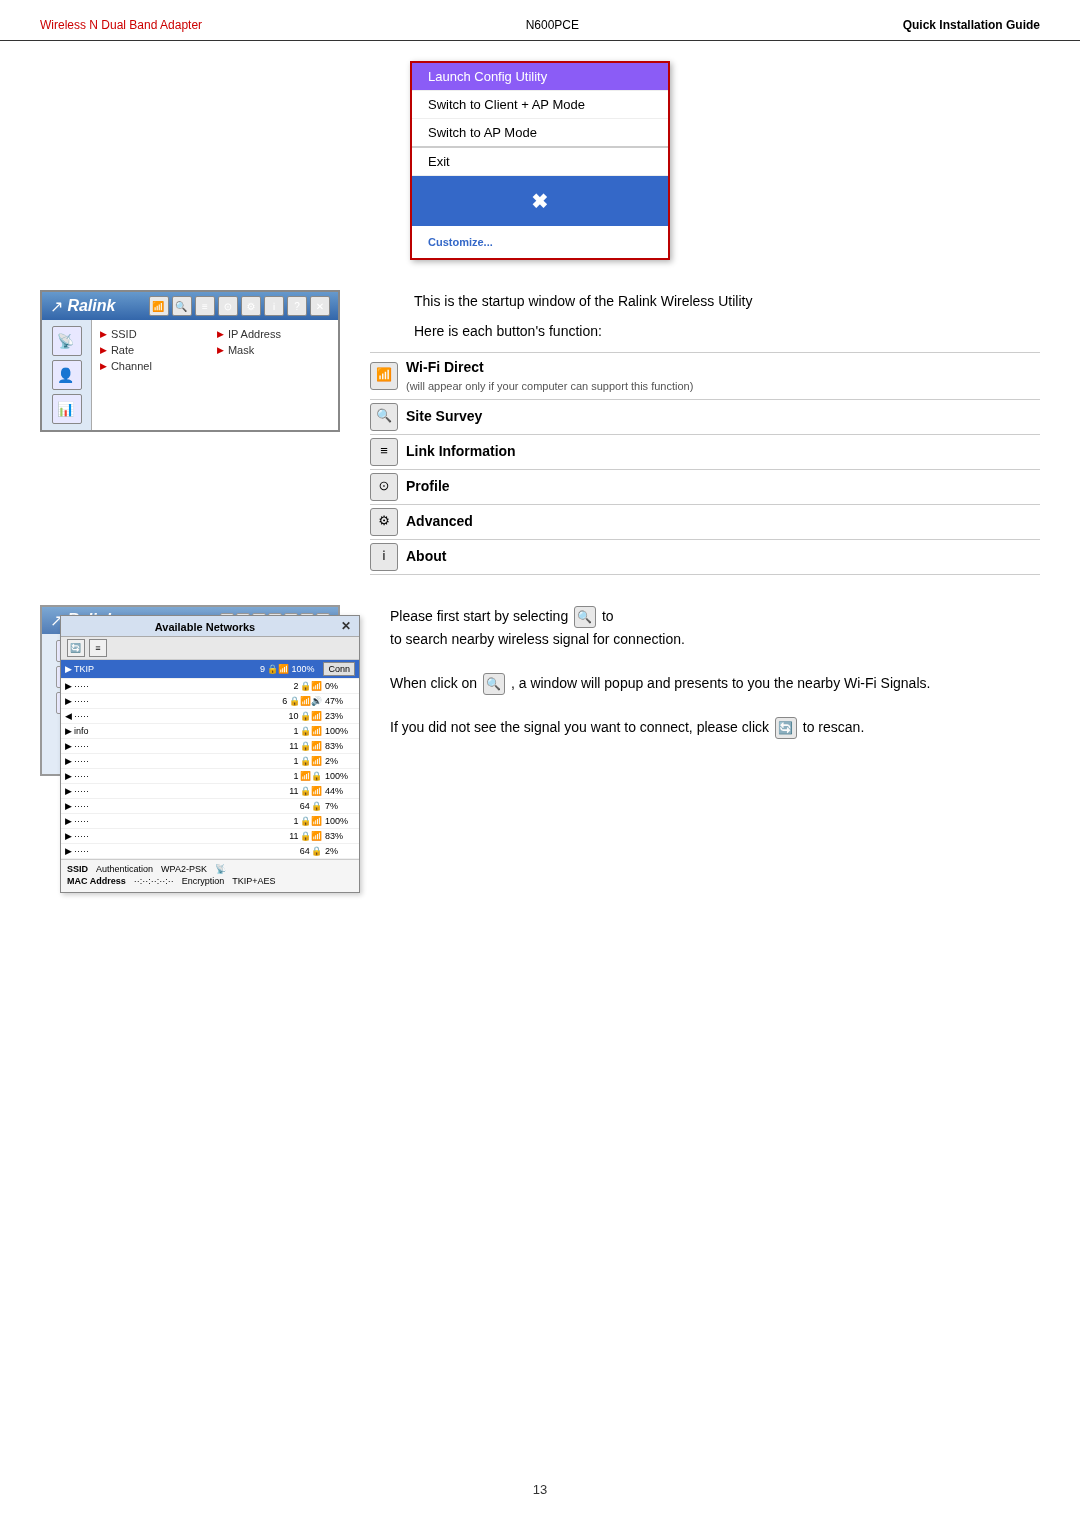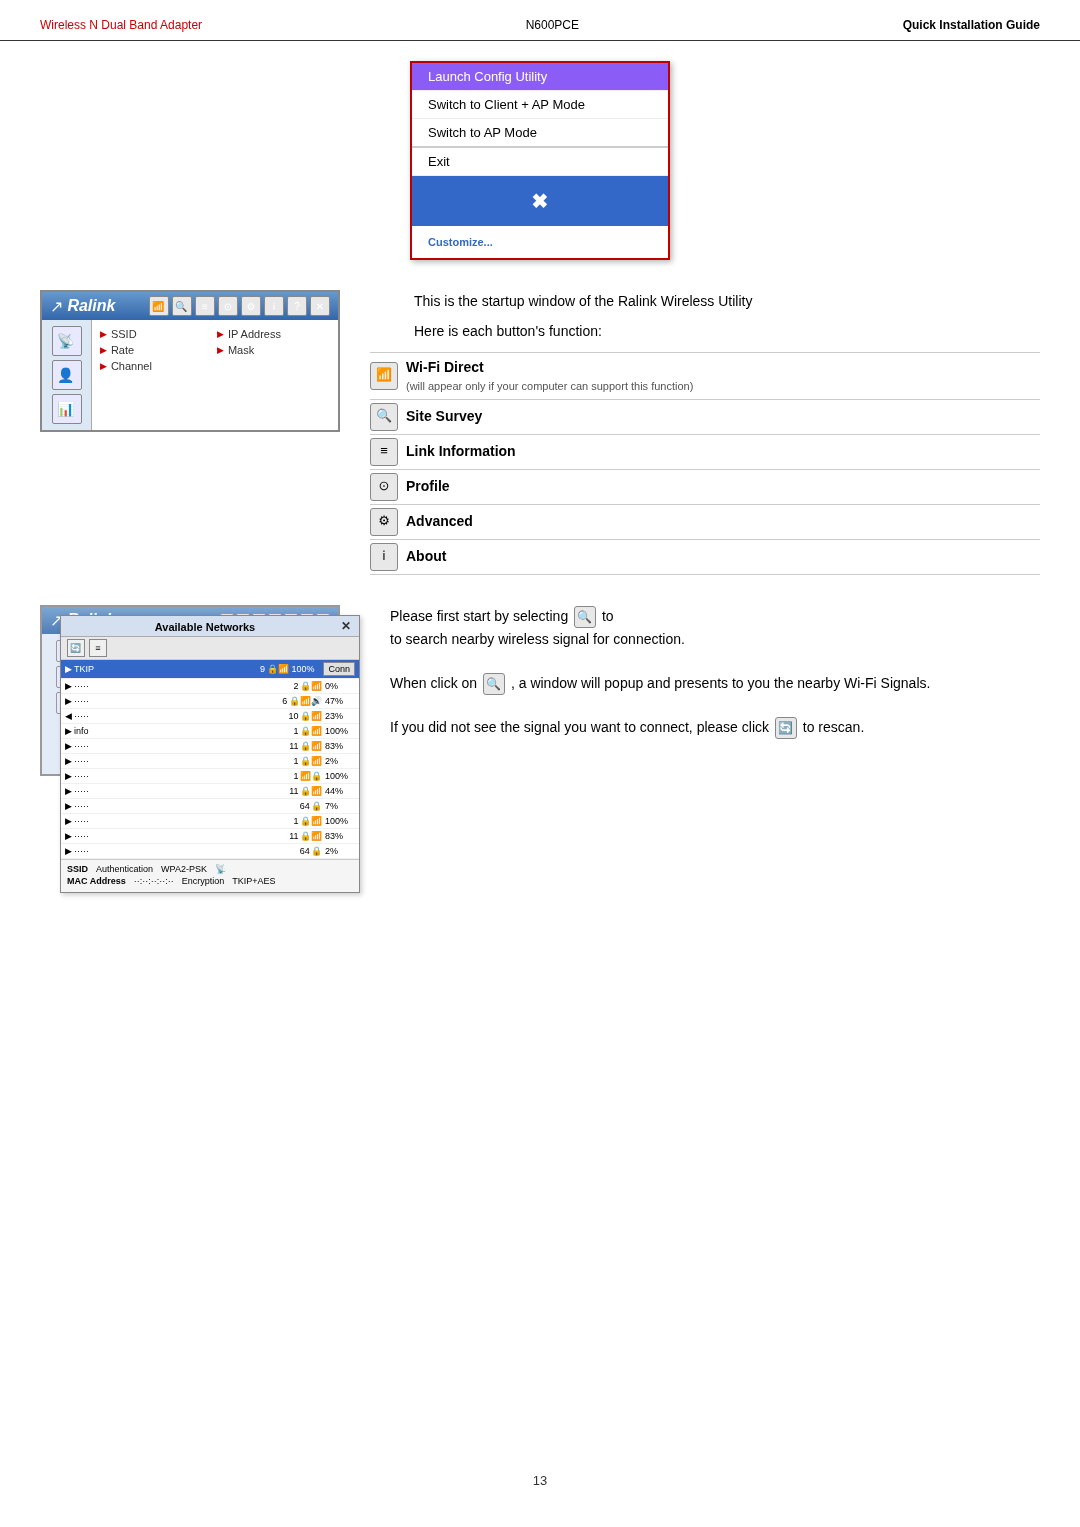--- a/index.html
+++ b/index.html
@@ -326,21 +326,21 @@
       background: #e8e8e8;
       border-radius: 3px;
       font-size: 12px;
       vertical-align: middle;
       margin: 0 2px;
     }
 
     
     .page-footer {
       position: absolute;
-      bottom: 39px;
+      bottom: 30px;
       left: 0;
       right: 0;
       text-align: center;
       font-size: 13px;
       color: #333;
     }
 
     
     .section3-left {
       position: relative;

